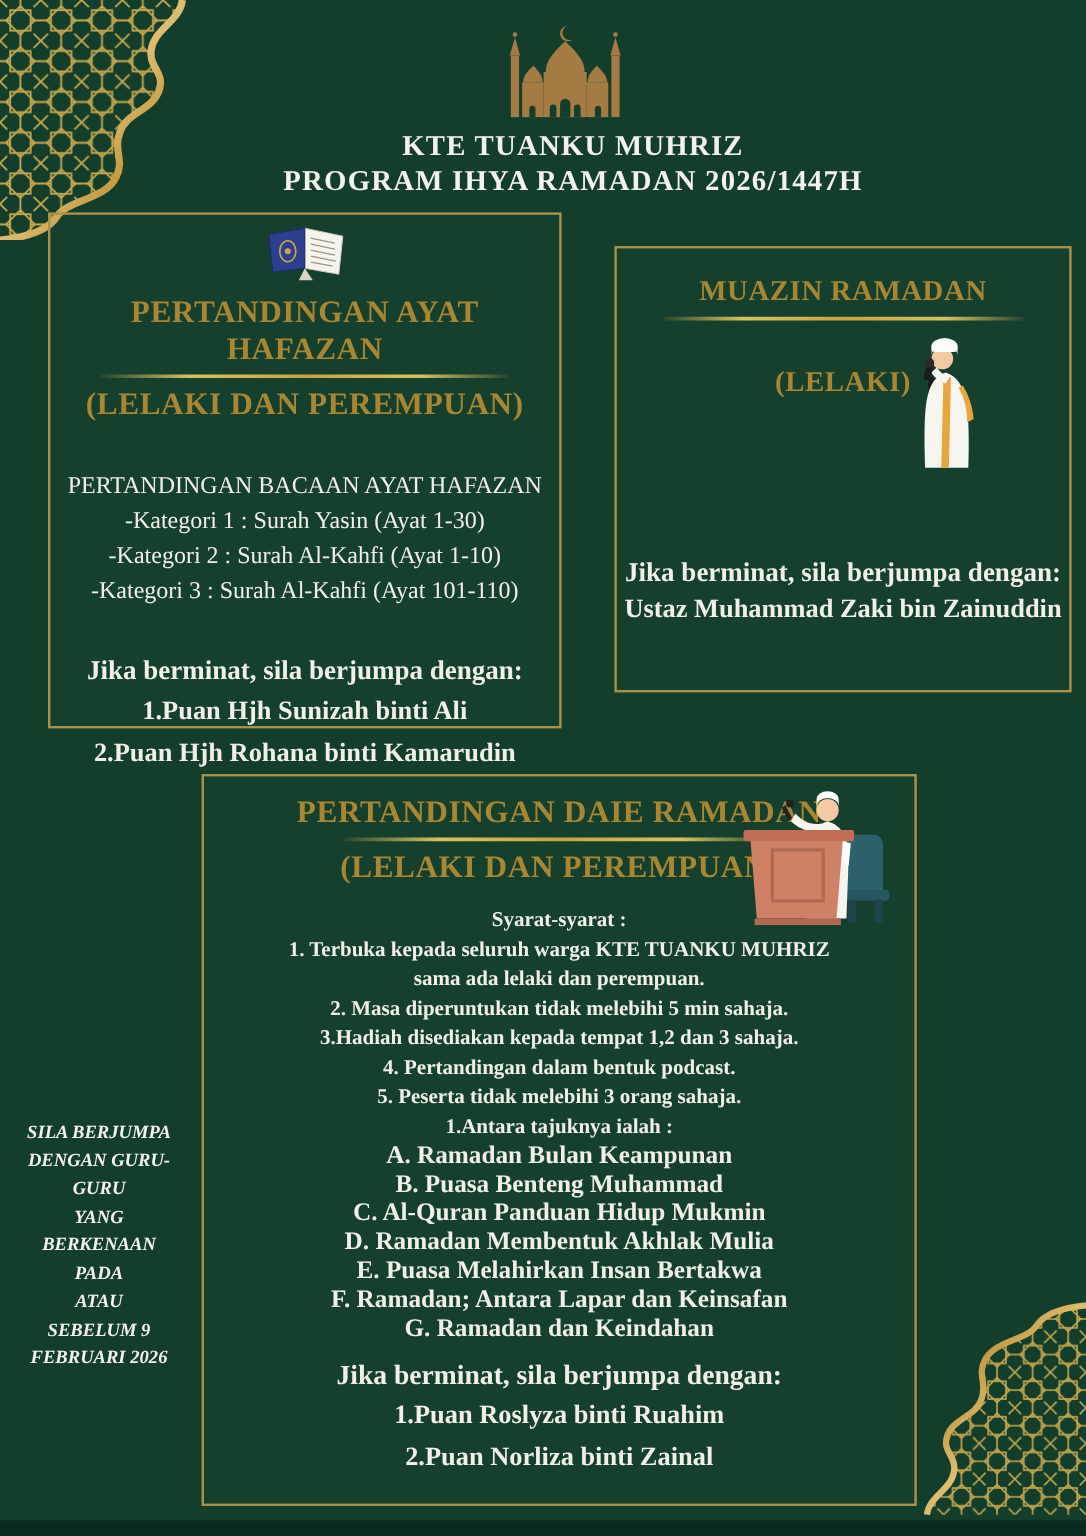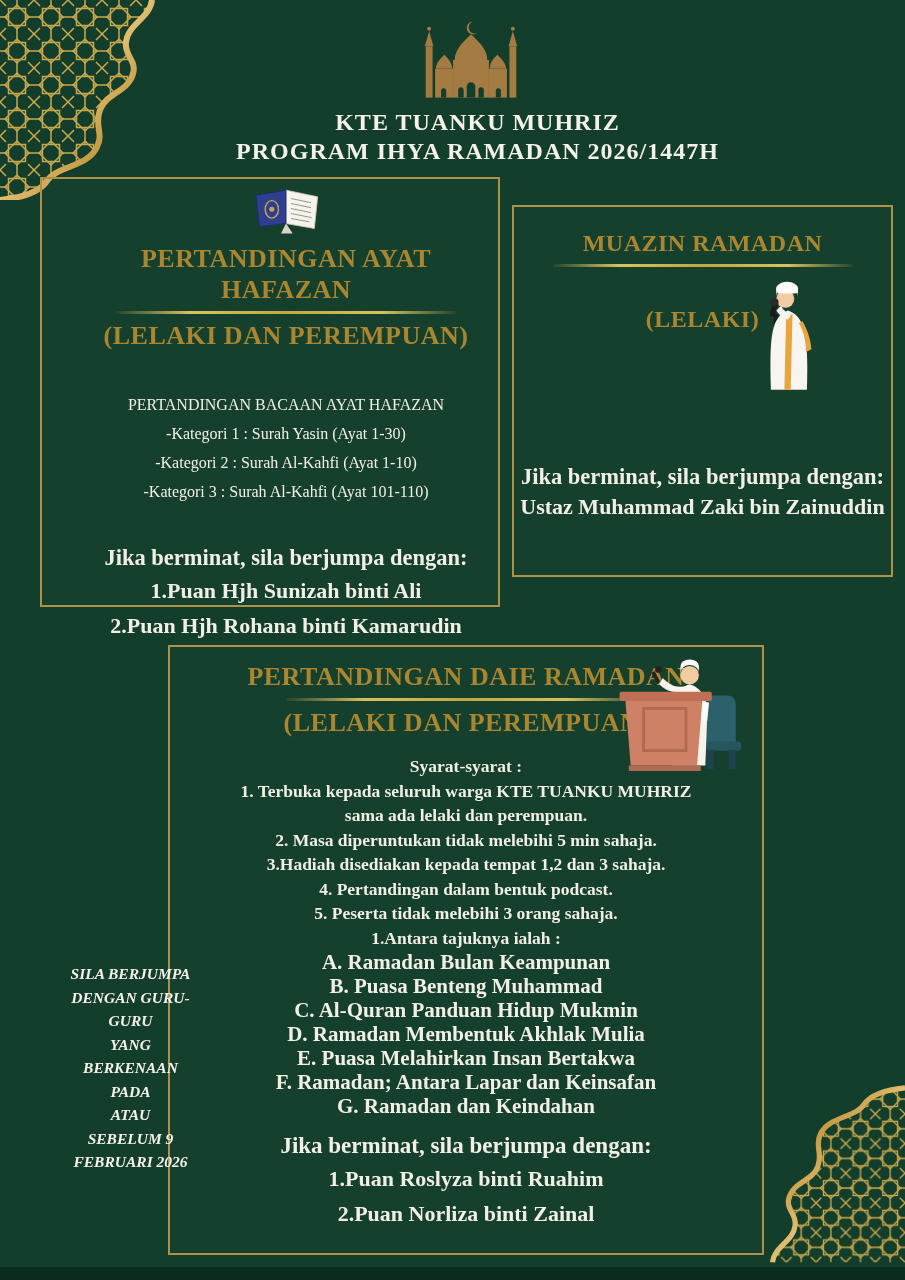--- a/index.html
+++ b/index.html
@@ -7,21 +7,21 @@
   #poster{position:absolute;inset:0;}
   .abs{position:absolute;}
   .center{text-align:center;}
   .white{color:#f2f0e6;}
   .gold{color:#a9862f;}
   .box{position:absolute;border:2px solid #ab9248;background:rgba(255,255,255,0.012);}
   .gold-rule{height:3px;border-radius:2px;margin:6px auto;
     background:linear-gradient(90deg,rgba(160,130,45,.1),#d9c25e 22%,#c4a63f 50%,#d9c25e 78%,rgba(160,130,45,.1));}
   .box-title{font-weight:bold;font-size:26px;letter-spacing:.5px;line-height:1.2;}
   .box-title-sm{font-weight:bold;font-size:24px;letter-spacing:.5px;line-height:1.2;margin-top:38px;}
-  .body-line{font-size:16px;line-height:29px;}
+  .body-line{font-size:20px;line-height:29px;}
   .contact-head{font-weight:bold;font-size:22.5px;line-height:1.35;}
   .contact-line{font-weight:bold;font-size:22px;line-height:35px;}
   .rule-line{font-weight:bold;font-size:17.5px;line-height:24.5px;}
   .topic-line{font-weight:bold;font-size:21px;line-height:24px;}
   .header-line{font-weight:bold;font-size:24px;letter-spacing:1px;line-height:29px;color:#f4f2ea;}
   .sidebar-line{font-weight:bold;font-style:italic;font-size:15.5px;line-height:23.5px;color:#f4f2ea;}
   .bottom-strip{position:absolute;left:0;bottom:0;width:100%;height:13px;background:#0a2c1e;}
 </style>
 </head>
 <body>
@@ -93,21 +93,21 @@
       <path d="M20 90 v-8 a3 3 0 0 1 6 0 v8 Z"></path>
       <path d="M84 90 v-8 a3 3 0 0 1 6 0 v8 Z"></path>
     </g>
   </svg>
 
   <div class="abs center" style="left:50px;right:0;top:108px;">
     <div class="header-line">KTE TUANKU MUHRIZ</div>
     <div class="header-line">PROGRAM IHYA RAMADAN 2026/1447H</div>
   </div>
 
-  <div class="box center" style="left:40px;top:177px;width:424px;height:426px;padding-left:32px;">
+  <div class="box center" style="left:40px;top:177px;width:424px;height:426px;">
     <div style="margin-top:6px;">
       <svg width="80" height="52" viewBox="0 0 96 62">
         <path d="M48 46 L42 58 L56 58 Z" fill="#d9d4c6"></path>
         <path d="M48 6 L86 14 L82 52 L48 46 Z" fill="#f5f3ec" stroke="#cfc9b8" stroke-width="1"></path>
         <path d="M54 16 L78 21 M54 22 L78 27 M54 28 L78 33 M54 34 L79 39 M54 40 L76 44" stroke="#9a958a" stroke-width="1.2" fill="none"></path>
         <path d="M48 6 L12 12 L16 50 L48 46 Z" fill="#2e3f8f" stroke="#1d2a66" stroke-width="1"></path>
         <ellipse cx="31" cy="29" rx="8" ry="10.5" fill="none" stroke="#c9a84c" stroke-width="1.6"></ellipse>
         <circle cx="31" cy="29" r="3" fill="#c9a84c"></circle>
       </svg>
     </div>
@@ -177,21 +177,21 @@
     <div class="topic-line white">C. Al-Quran Panduan Hidup Mukmin</div>
     <div class="topic-line white">D. Ramadan Membentuk Akhlak Mulia</div>
     <div class="topic-line white">E. Puasa Melahirkan Insan Bertakwa</div>
     <div class="topic-line white">F. Ramadan; Antara Lapar dan Keinsafan</div>
     <div class="topic-line white">G. Ramadan dan Keindahan</div>
     <div class="contact-head white" style="margin-top:12px;font-size:23px;">Jika berminat, sila berjumpa dengan:</div>
     <div class="contact-line white">1.Puan Roslyza binti Ruahim</div>
     <div class="contact-line white">2.Puan Norliza binti Zainal</div>
   </div>
 
-  <div class="abs center" style="left:0;top:962px;width:165px;padding-left:48px;">
+  <div class="abs center" style="left:0;top:932px;width:165px;">
     <div class="sidebar-line">SILA BERJUMPA</div>
     <div class="sidebar-line">DENGAN GURU-</div>
     <div class="sidebar-line">GURU</div>
     <div class="sidebar-line">YANG</div>
     <div class="sidebar-line">BERKENAAN</div>
     <div class="sidebar-line">PADA</div>
     <div class="sidebar-line">ATAU</div>
     <div class="sidebar-line">SEBELUM 9</div>
     <div class="sidebar-line">FEBRUARI 2026</div>
   </div>

